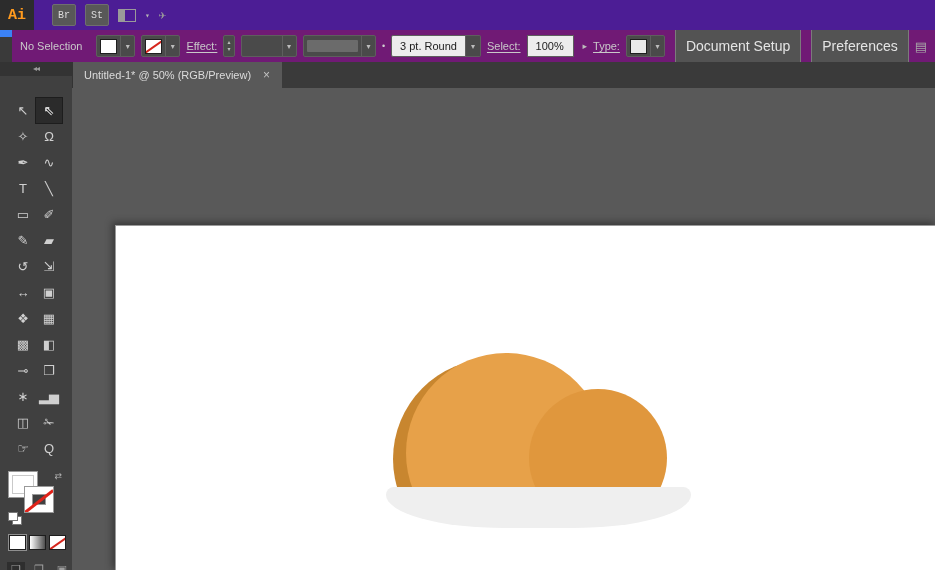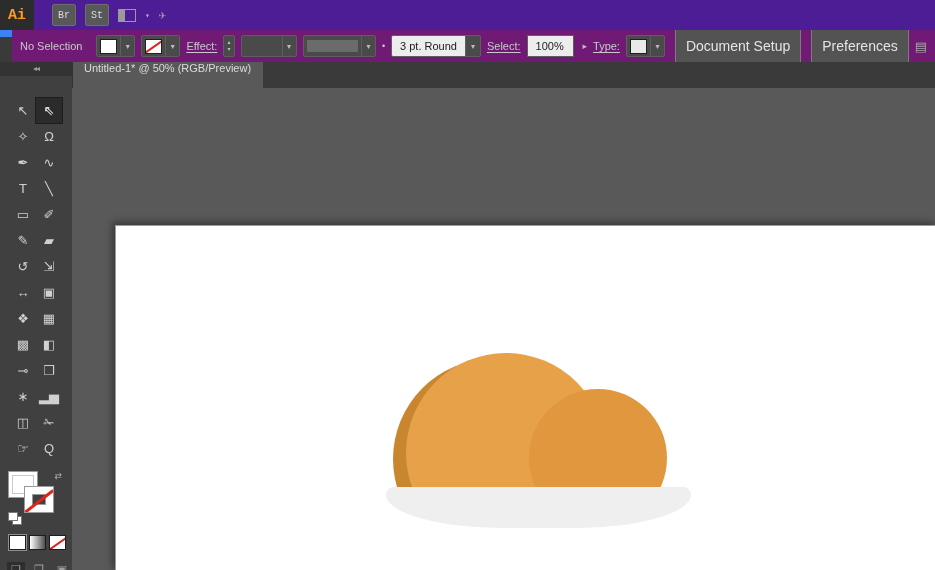--- a/index.html
+++ b/index.html
@@ -45,21 +45,21 @@
   .attach-chev{width:14px;height:20px;background:#4a4a4a;border:1px solid #5e5e5e;border-left:none;
     display:flex;align-items:center;justify-content:center;color:#bcbcbc;font-size:8px;border-radius:0 2px 2px 0;}
   .op-box{width:42px;justify-content:flex-start;border-radius:0;}
   .fly-arrow{color:#bcbcbc;font-size:9px;margin-left:2px;}
   .btn{background:#535353;border:1px solid #7b7b7b;color:#e4e4e4;font-size:14px;height:20px;
     padding:17px 10px;border-radius:2px;display:flex;align-items:center;margin-left:4px;}
   .cb-right{margin-left:auto;color:#a8a8a8;font-size:13px;padding-right:0;}
   
   .tabstrip{position:absolute;left:72px;top:62px;right:0;height:26px;background:#3a3a3a;display:flex;}
   .tab{background:#595959;color:#dcdcdc;font-size:11px;display:flex;align-items:center;
-    padding:0 12px;gap:12px;flex-direction:column;}
+    padding:0 12px;gap:12px;}
   .tab-close{color:#c2c2c2;font-size:12px;}
   
   .toolpanel{position:absolute;left:0;top:62px;width:72px;bottom:0;background:#404040;border-right:1px solid #333;}
   .tp-header{height:14px;background:#333;color:#9a9a9a;font-size:8px;text-align:center;line-height:14px;letter-spacing:-1px;}
   #tools-grid{display:grid;grid-template-columns:26px 26px;justify-content:center;margin-top:22px;row-gap:1px;}
   .tool{height:25px;display:flex;align-items:center;justify-content:center;color:#d0d0d0;font-size:13px;cursor:default;}
   .tool.selected{background:#2b2b2b;outline:1px solid #1d1d1d;color:#ffffff;}
   .fs-widget{position:relative;width:54px;height:52px;margin:10px 0 0 8px;}
   .fill-sw{position:absolute;left:0;top:0;width:28px;height:25px;background:#fff;border:1px solid #999;
     box-shadow:inset 0 0 0 3px #fff, inset 0 0 0 4px #c9c9c9;}

